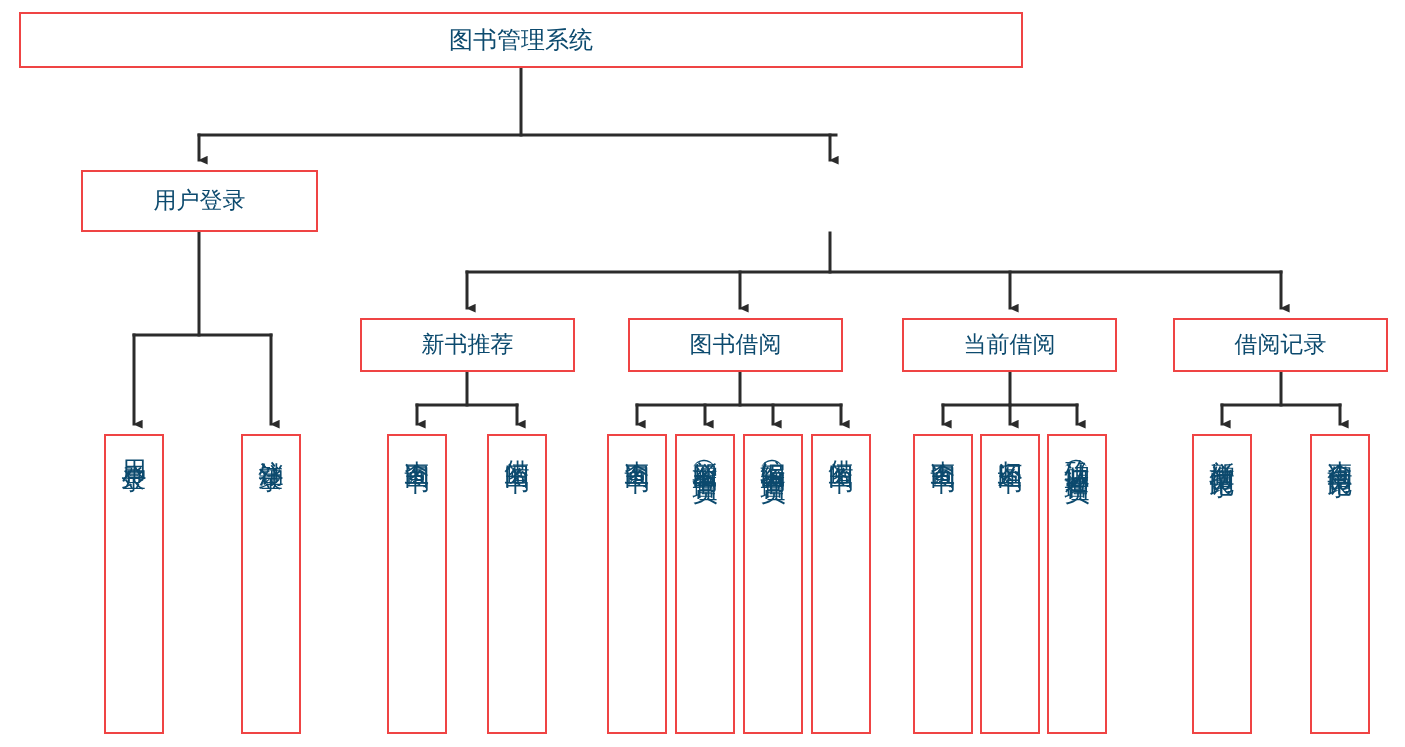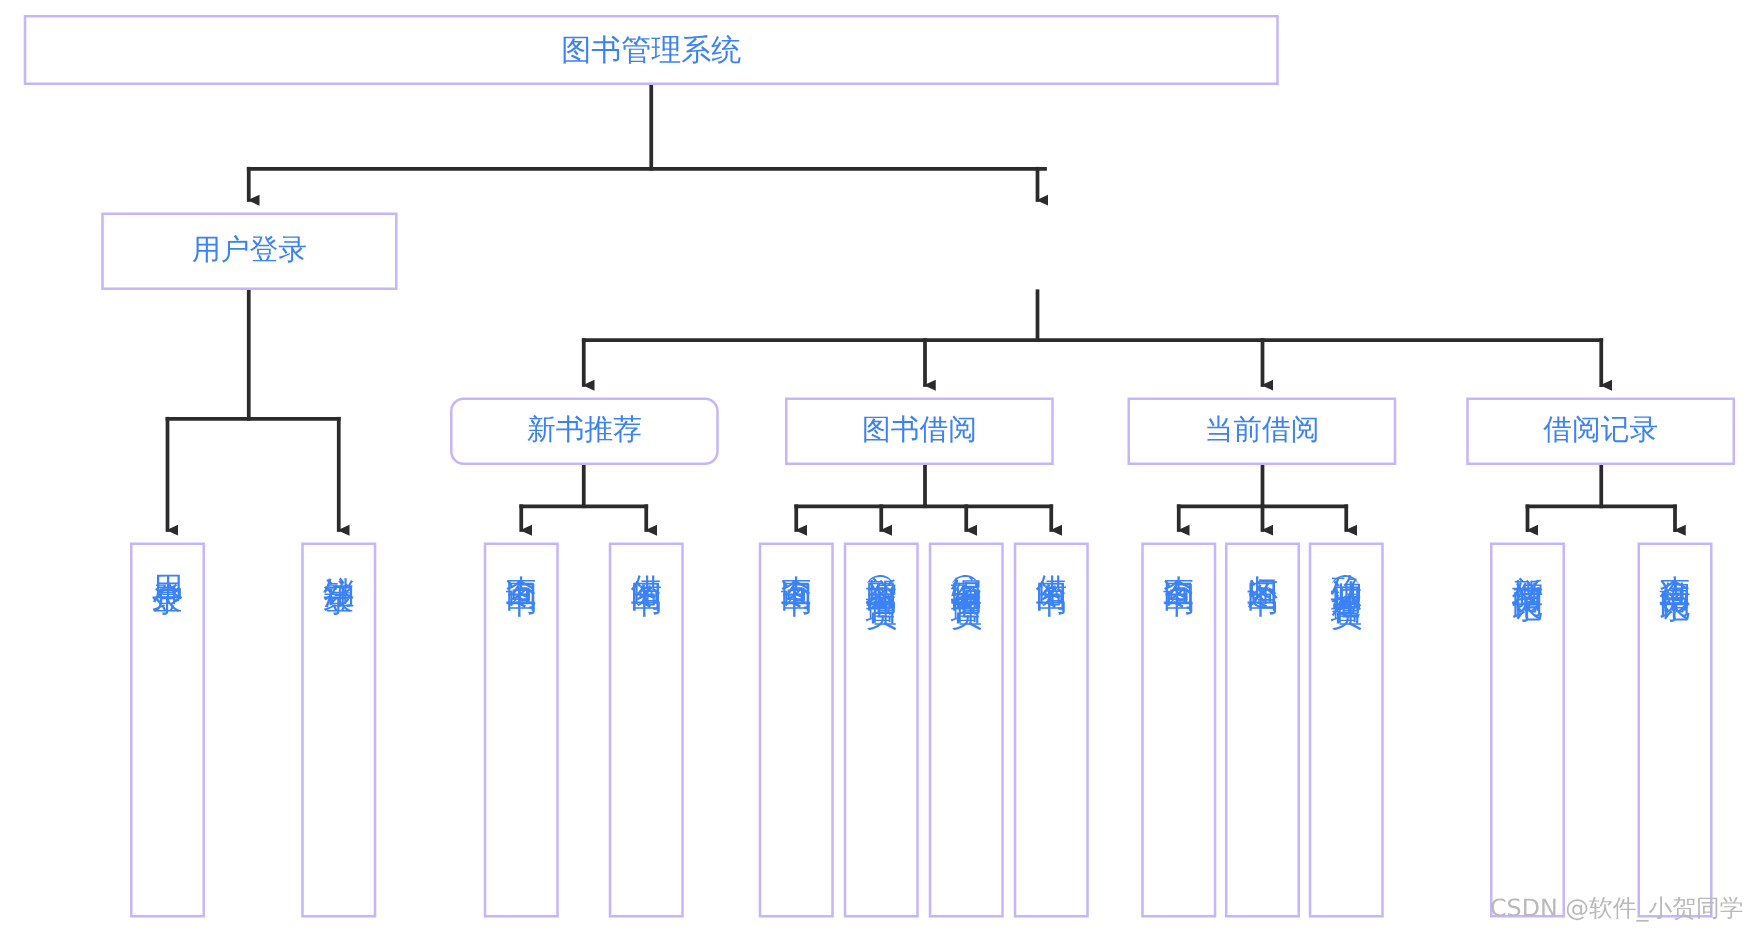--- a/index.html
+++ b/index.html
@@ -23,25 +23,25 @@
     left: 0;
     top: 0;
     width: 1405px;
     height: 747px;
     pointer-events: none;
   }
   .node {
     position: absolute;
     box-sizing: border-box;
     background: #ffffff;
-    border: 2px solid #c4b5fd;
+    border: 2px solid #ef4444;
     display: flex;
     align-items: center;
     justify-content: center;
-    color: #3b82f6;
+    color: #0c4a6e;
     z-index: 2;
   }
   .node-label {
     display: block;
     text-align: center;
     line-height: 1.18;
     white-space: nowrap;
   }
   
   .node.horiz .node-label {
@@ -131,21 +131,21 @@
 
   <div class="node horiz root" style="left:19px; top:12px; width:1004px; height:56px;">
     <span class="node-label">图书管理系统</span>
   </div>
 
   <div class="node horiz" style="left:81px; top:170px; width:237px; height:62px;">
     <span class="node-label">用户登录</span>
   </div>
 
 
-  <div class="node horiz" style="left:360px; top:318px; width:215px; height:54px;border-radius:11px;">
+  <div class="node horiz" style="left:360px; top:318px; width:215px; height:54px;">
     <span class="node-label">新书推荐</span>
   </div>
 
   <div class="node horiz" style="left:628px; top:318px; width:215px; height:54px;">
     <span class="node-label">图书借阅</span>
   </div>
 
   <div class="node horiz" style="left:1173px; top:318px; width:215px; height:54px;">
     <span class="node-label">借阅记录</span>
   </div>
@@ -199,15 +199,14 @@
   </div>
 
   <div class="node vert" style="left:1192px; top:434px; width:60px; height:300px;">
     <span class="node-label">新增借阅记录</span>
   </div>
 
   <div class="node vert" style="left:1310px; top:434px; width:60px; height:300px;">
     <span class="node-label">查询借阅记录</span>
   </div>
 
-  <div class="watermark" style="left:1192px; top:714px;">CSDN @软件_小贺同学</div>
 
 </div>
 
 </body></html>

